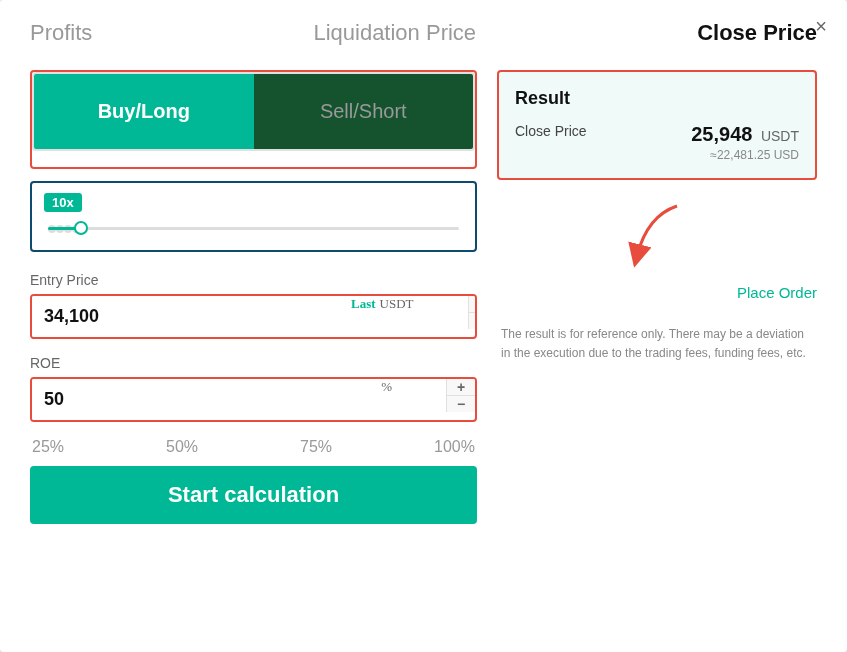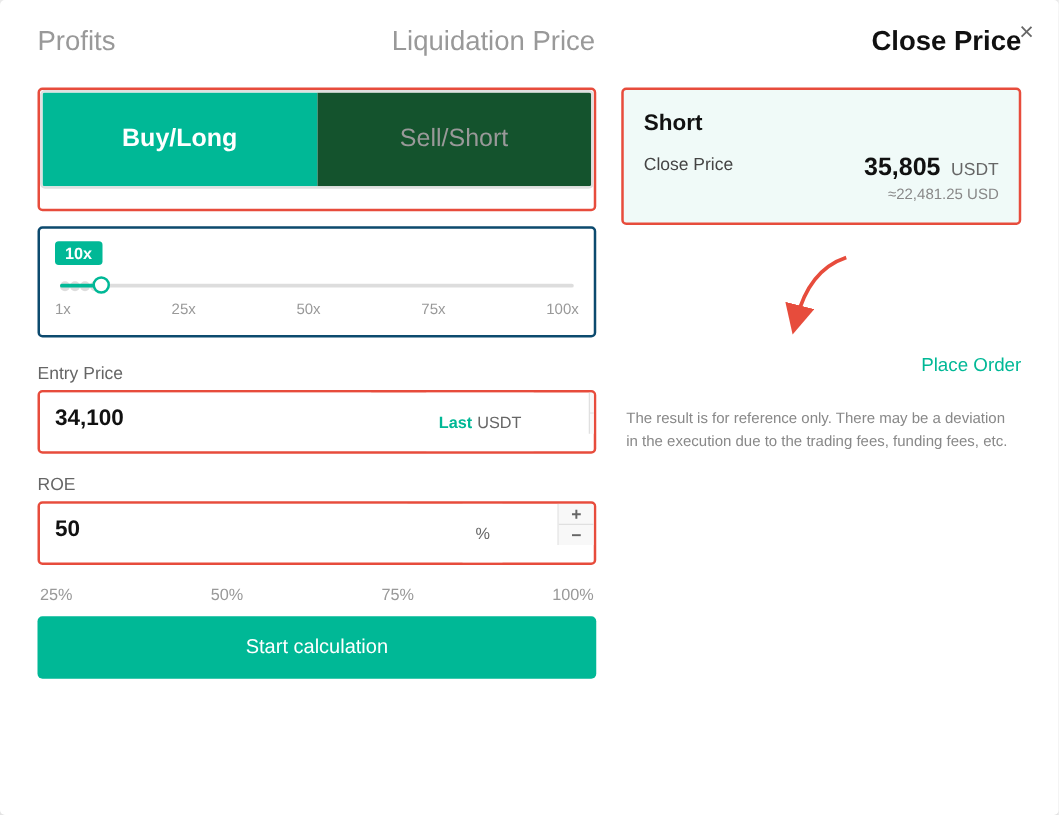--- a/index.html
+++ b/index.html
@@ -178,25 +178,26 @@
       font-size: 18px;
       font-weight: 600;
       border: none;
       outline: none;
       background: #fff;
       color: #111;
     }
     .input-suffix {
       display: flex;
       align-items: center;
-      padding: 16px 10px;
+      padding: 0 10px;
       font-size: 13px;
       color: #666;
       background: #fff;
       gap: 4px;
+      font-family: Liberation Serif, serif;
     }
     .input-suffix .last {
       color: #00b896;
       font-weight: 600;
     }
     .input-stepper {
       display: flex;
       flex-direction: column;
       border-left: 1px solid #e0e0e0;
     }
@@ -215,32 +216,32 @@
       border-bottom: 1px solid #e0e0e0;
     }
     .stepper-btn:last-child {
       border-bottom: none;
     }
     
     .roe-slider-labels {
       display: flex;
       justify-content: space-between;
       margin-top: 6px;
-      font-size: 13px;
+      font-size: 16px;
       color: #999;
       padding: 0 2px;
     }
     
     .calc-btn {
       width: 100%;
       padding: 16px;
       background: #00b896;
       color: #fff;
-      font-size: 16px;
-      font-weight: 400;
+      font-size: 22px;
+      font-weight: 700;
       border: none;
       border-radius: 4px;
       cursor: pointer;
       margin-top: 10px;
     }
     
     .result-box {
       border: 2px solid #e74c3c;
       border-radius: 4px;
       background: #f0faf8;
@@ -347,27 +348,20 @@
             <div class="slider-thumb"></div>
             <div class="slider-dots">
               <div class="slider-dot"></div>
               <div class="slider-dot"></div>
               <div class="slider-dot"></div>
               <div class="slider-dot"></div>
               <div class="slider-dot"></div>
             </div>
           </div>
         </div>
-        <div class="slider-labels">
-          <span>1x</span>
-          <span>25x</span>
-          <span>50x</span>
-          <span>75x</span>
-          <span>100x</span>
-        </div>
       </div>
 
       
       <div class="field-label">Entry Price</div>
       <div class="input-group">
         <input class="input-field" type="text" value="34,100" style="">
         <div class="input-suffix">
           <span class="last">Last</span>
           <span>USDT</span>
         </div>
@@ -396,26 +390,26 @@
         <span>100%</span>
       </div>
 
       
       <button class="calc-btn">Start calculation</button>
     </div>
 
     <div class="right-panel">
 
       <div class="result-box">
-        <div class="result-title">Short</div>
+        <div class="result-title">Result</div>
         <div class="result-row">
           <span class="result-key">Close Price</span>
           <div class="result-value">
             <div>
-              <span class="result-main">35,805</span>
+              <span class="result-main">25,948</span>
               <span class="result-unit">USDT</span>
             </div>
             <div class="result-sub">≈22,481.25 USD</div>
           </div>
         </div>
       </div>
 
       <div class="arrow-annotation">
         <svg class="arrow-svg" viewBox="0 0 80 80">
           <defs>

